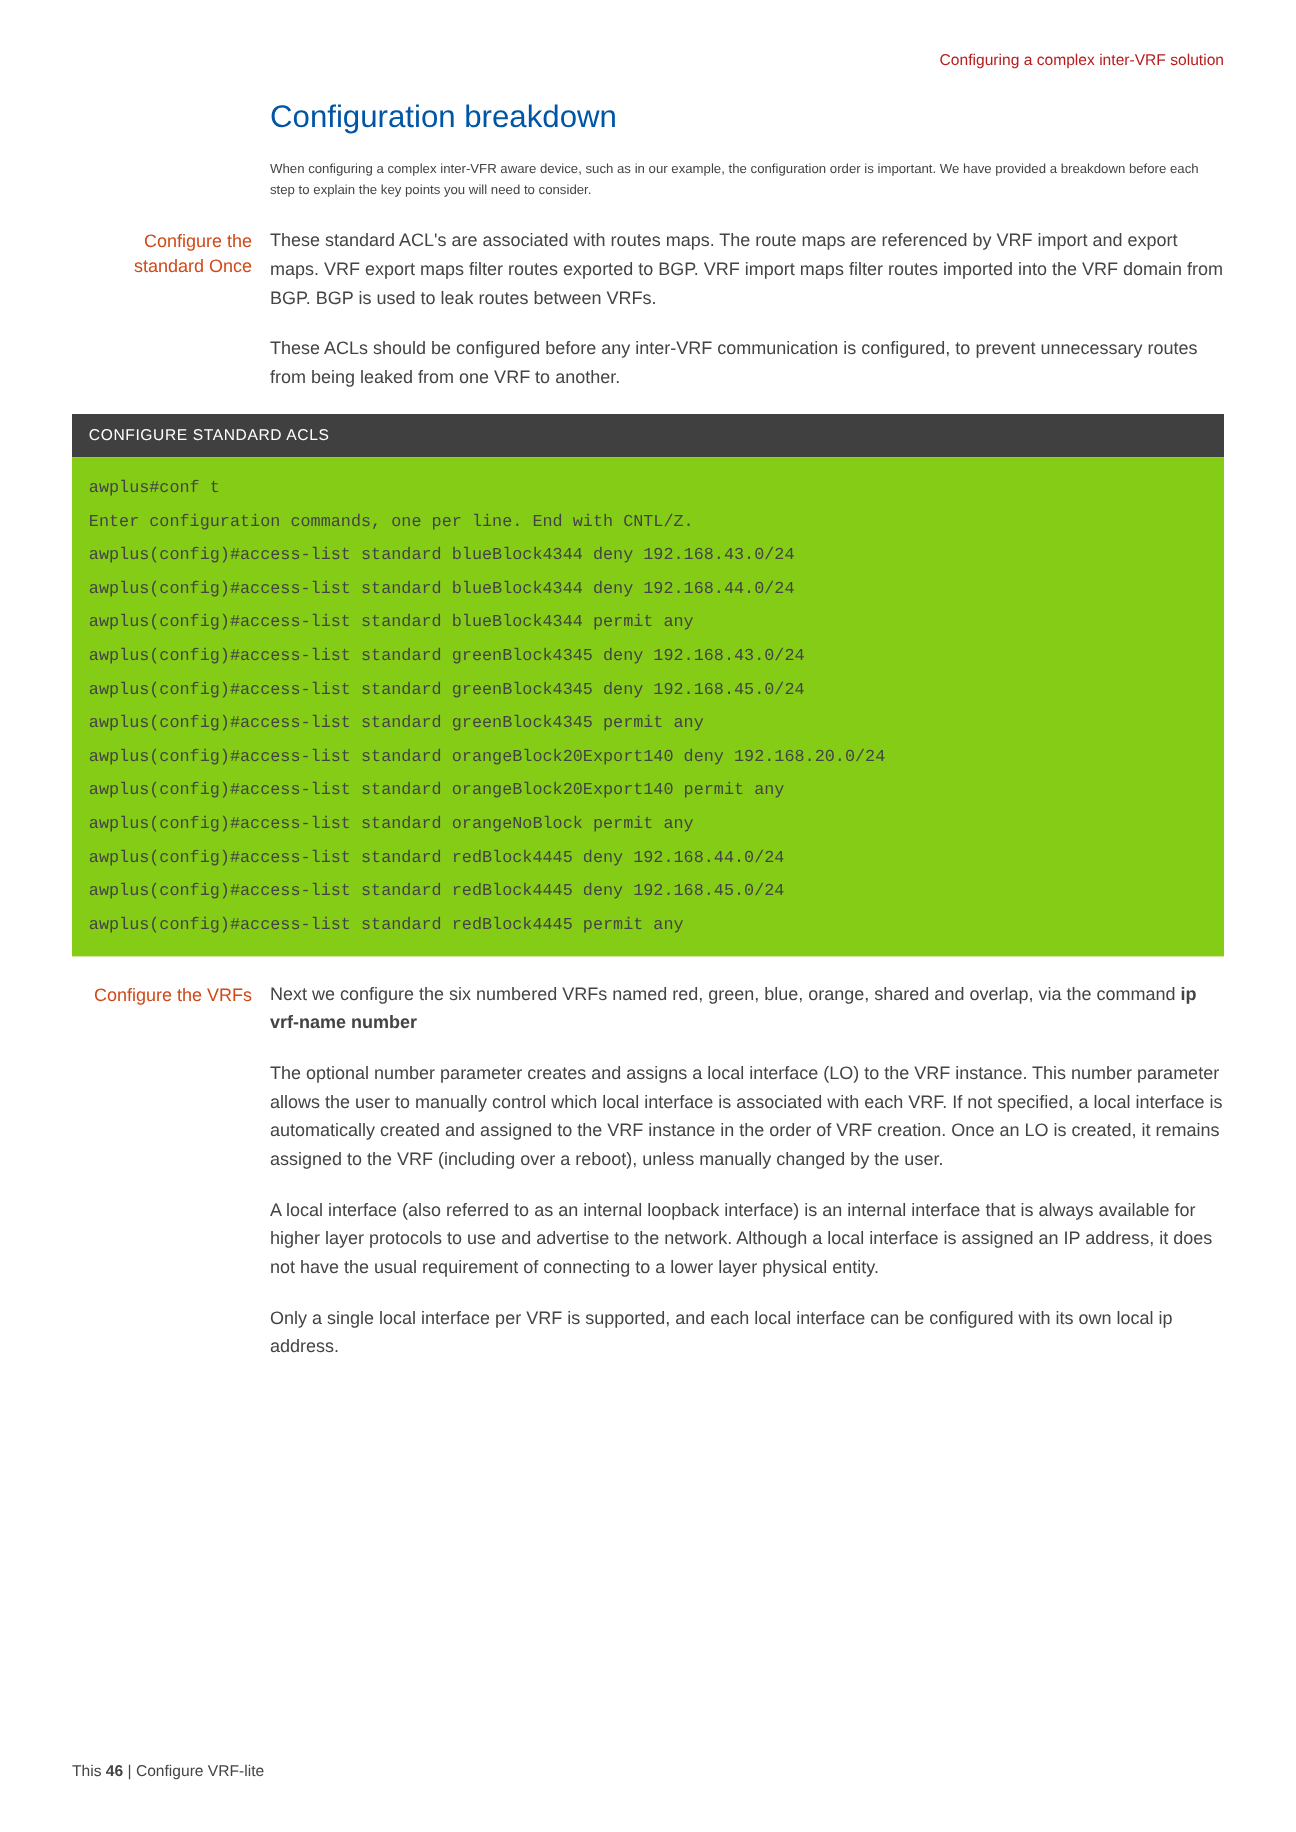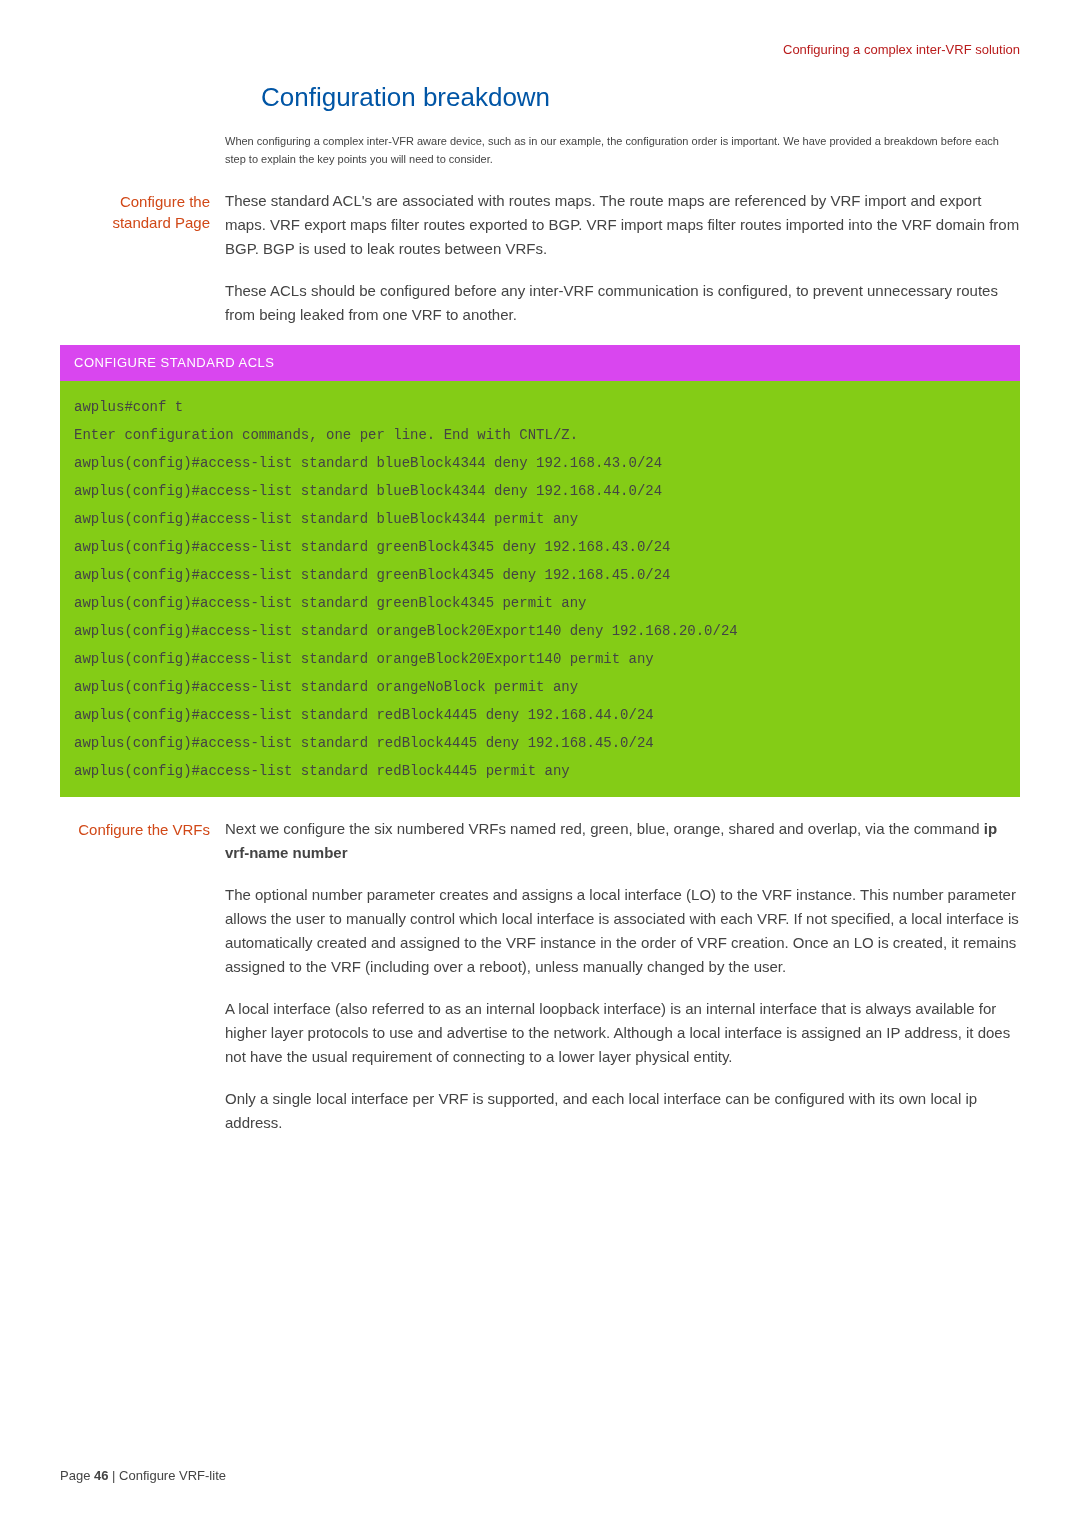--- a/index.html
+++ b/index.html
@@ -28,21 +28,20 @@
     
     .main-content {
       margin-left: 165px;
     }
     
     .section-title {
       color: #0055a5;
       font-size: 26px;
       font-weight: normal;
       margin-bottom: 15px;
-      margin-left: 36px;
     }
     
     .intro-para {
       color: #444;
       margin-bottom: 20px;
       font-size: 11px;
     }
     
     .sidebar-section {
       position: relative;
@@ -60,21 +59,21 @@
       padding-top: 2px;
     }
     
     .body-para {
       color: #444;
       margin-bottom: 18px;
       font-size: 15px;
     }
     
     .code-header {
-      background: #d946ef;
+      background: #404040;
       color: #fff;
       padding: 8px 14px;
       font-size: 13px;
       font-weight: 500;
       letter-spacing: 0.5px;
       margin-left: -165px;
       margin-top: 10px;
     }
     
     .code-block {
@@ -111,21 +110,21 @@
 
 <div class="header">Configuring a complex inter-VRF solution</div>
 
 <div class="main-content">
 
   <h2 class="section-title">Configuration breakdown</h2>
 
   <p class="intro-para">When configuring a complex inter-VFR aware device, such as in our example, the configuration order is important. We have provided a breakdown before each step to explain the key points you will need to consider.</p>
 
   <div class="sidebar-section">
-    <div class="sidebar-label">Configure the standard Page</div>
+    <div class="sidebar-label">Configure the standard Once</div>
     <p class="body-para">These standard ACL's are associated with routes maps. The route maps are referenced by VRF import and export maps. VRF export maps filter routes exported to BGP. VRF import maps filter routes imported into the VRF domain from BGP. BGP is used to leak routes between VRFs.</p>
     <p class="body-para">These ACLs should be configured before any inter-VRF communication is configured, to prevent unnecessary routes from being leaked from one VRF to another.</p>
   </div>
 
   <div class="code-header">CONFIGURE STANDARD ACLS</div>
   <div class="code-block" id="code-lines">awplus#conf t
 Enter configuration commands, one per line. End with CNTL/Z.
 awplus(config)#access-list standard blueBlock4344 deny 192.168.43.0/24
 awplus(config)#access-list standard blueBlock4344 deny 192.168.44.0/24
 awplus(config)#access-list standard blueBlock4344 permit any
@@ -145,14 +144,14 @@
       <span>Next we configure the six numbered VRFs named red, green, blue, orange, shared and overlap, via the command </span><span class="bold">ip vrf-name number</span>
     </p>
     <p class="body-para">The optional number parameter creates and assigns a local interface (LO) to the VRF instance. This number parameter allows the user to manually control which local interface is associated with each VRF. If not specified, a local interface is automatically created and assigned to the VRF instance in the order of VRF creation. Once an LO is created, it remains assigned to the VRF (including over a reboot), unless manually changed by the user.</p>
     <p class="body-para">A local interface (also referred to as an internal loopback interface) is an internal interface that is always available for higher layer protocols to use and advertise to the network. Although a local interface is assigned an IP address, it does not have the usual requirement of connecting to a lower layer physical entity.</p>
     <p class="body-para">Only a single local interface per VRF is supported, and each local interface can be configured with its own local ip address.</p>
   </div>
 
 </div>
 
 <div class="footer">
-  <span>Page </span><span class="page-num">46</span><span> | </span><span>Configure VRF-lite</span>
+  <span>This </span><span class="page-num">46</span><span> | </span><span>Configure VRF-lite</span>
 </div>
 
 </body></html>

